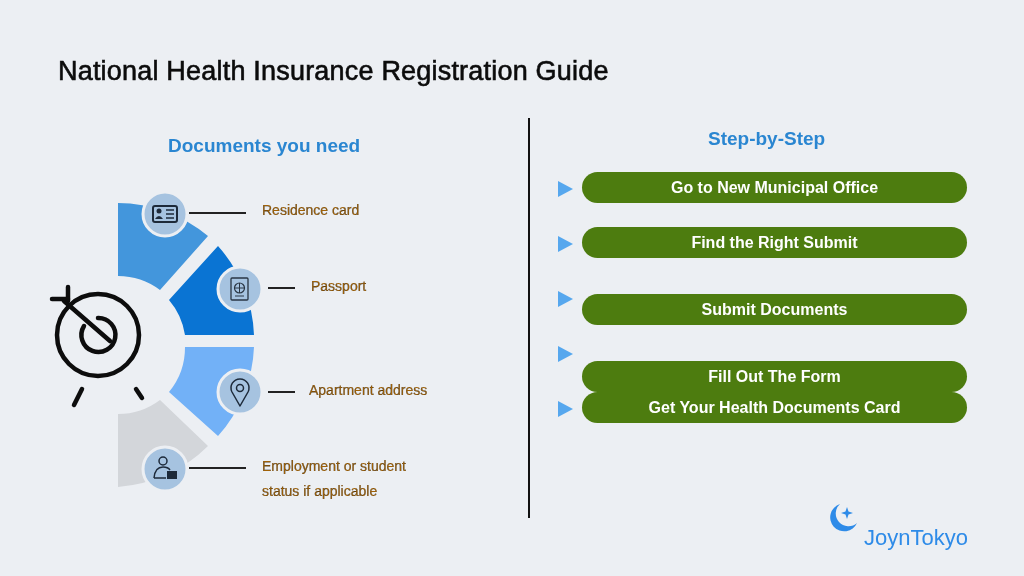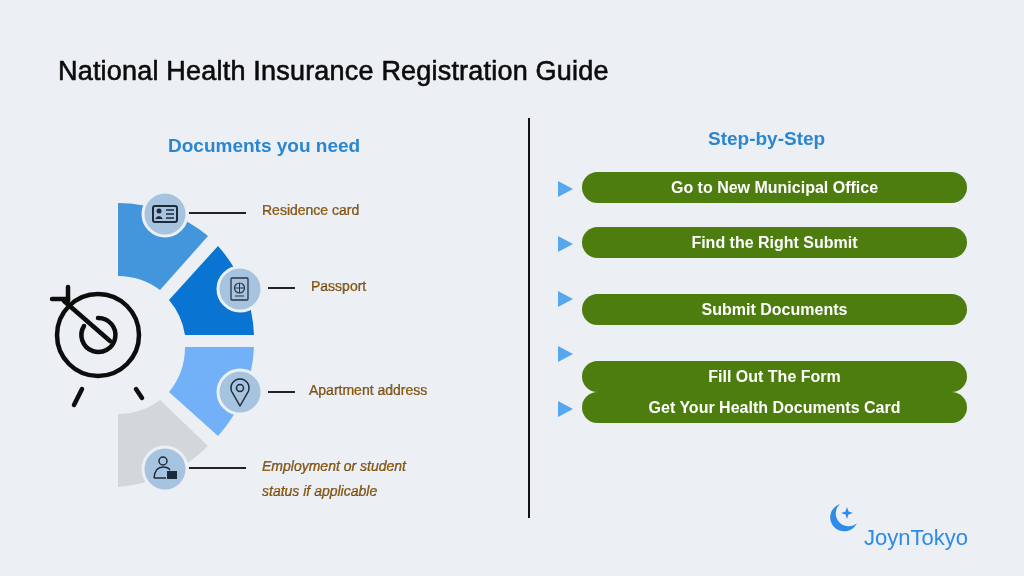--- a/index.html
+++ b/index.html
@@ -80,21 +80,21 @@
 </svg>
 
 <div class="leader" style="left:189px;top:212px;width:57px;"></div>
 <div class="leader" style="left:268px;top:287px;width:27px;"></div>
 <div class="leader" style="left:268px;top:391px;width:27px;"></div>
 <div class="leader" style="left:189px;top:467px;width:57px;"></div>
 
 <div class="doc-label" style="left:262px;top:198px;">Residence card</div>
 <div class="doc-label" style="left:311px;top:274px;">Passport</div>
 <div class="doc-label" style="left:309px;top:378px;">Apartment address</div>
-<div class="doc-label" style="left:262px;top:454px;font-style:italic;">
+<div class="doc-label" style="left:262px;top:454px;">
   <div>Employment or student</div>
   <div>status if applicable</div>
 </div>
 
 <div class="arrow" style="top:181px;"></div>
 <div class="step" style="top:172px;">Go to New Municipal Office</div>
 <div class="arrow" style="top:236px;"></div>
 <div class="step" style="top:227px;">Find the Right Submit</div>
 <div class="arrow" style="top:291px;"></div>
 <div class="step" style="top:282px;margin-top:12px;">Submit Documents</div>

